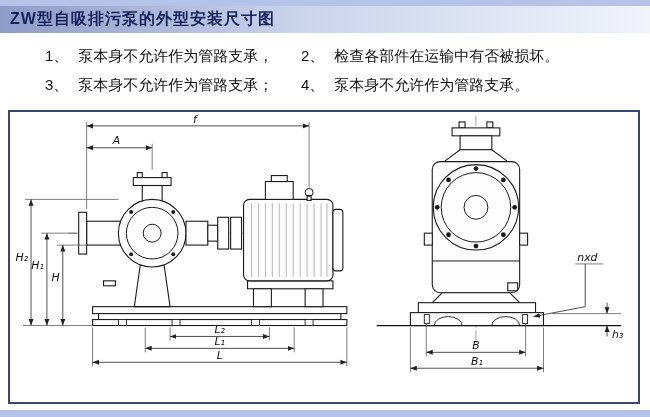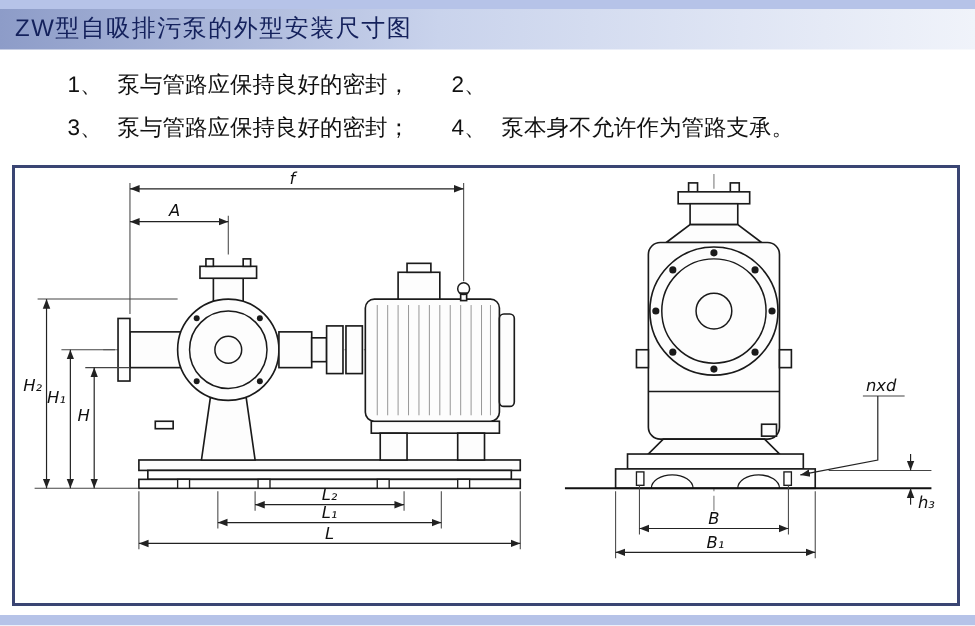--- a/index.html
+++ b/index.html
@@ -13,21 +13,21 @@
     background:#b6c3e8;
   }
   .top-strip { top:0; }
   .bottom-strip { bottom:0; height:7px; }
   .title-bar {
     position:absolute; top:6px; left:0; right:0; height:27px;
     background:linear-gradient(to right,#8d9cc8 0%,#c9d3ec 45%,#f0f3fa 100%);
     display:flex; align-items:center; padding-left:10px; box-sizing:border-box;
   }
   .title-bar .title {
-    font-size:16px; font-weight:normal; color:#14215c; letter-spacing:1px;
+    font-size:16px; font-weight:bold; color:#14215c; letter-spacing:1px;
   }
   .notes {
     position:absolute; top:42px; left:45px; right:8px; height:62px;
     display:grid; grid-template-columns:256px 1fr; grid-auto-rows:29px;
     align-items:center; color:#111; font-size:15px;
   }
   .note { display:flex; gap:10px; white-space:nowrap; }
   .note .num { min-width:22px; }
   .drawing-box {
     position:absolute; top:110px; left:8px; width:632px; height:294px;
@@ -51,28 +51,29 @@
 
   <div class="top-strip"></div>
 
   <div class="title-bar">
     <span class="title">ZW型自吸排污泵的外型安装尺寸图</span>
   </div>
 
   <div class="notes">
     <div class="note">
       <span class="num">1、</span>
-      <span>泵与管路应保持良好的密封，</span>
+      <span>泵本身不允许作为管路支承，</span>
     </div>
     <div class="note">
       <span class="num">2、</span>
+      <span>检查各部件在运输中有否被损坏。</span>
     </div>
     <div class="note">
       <span class="num">3、</span>
-      <span>泵与管路应保持良好的密封；</span>
+      <span>泵本身不允许作为管路支承；</span>
     </div>
     <div class="note">
       <span class="num">4、</span>
       <span>泵本身不允许作为管路支承。</span>
     </div>
   </div>
 
   <div class="drawing-box">
     <svg width="628" height="290" viewBox="0 0 630 292">
       <defs>

